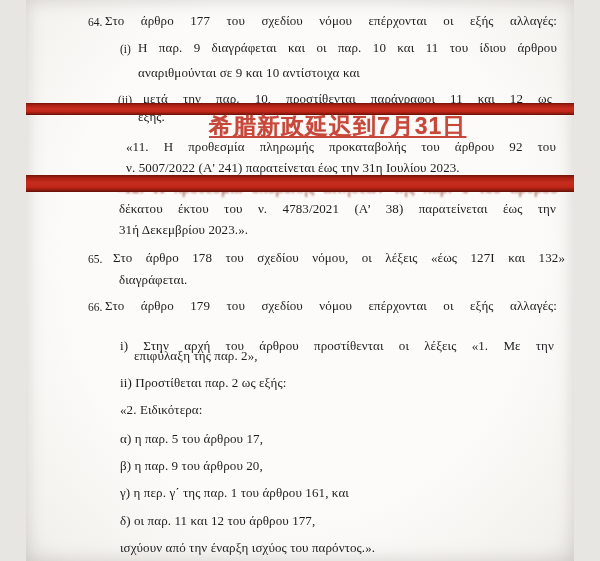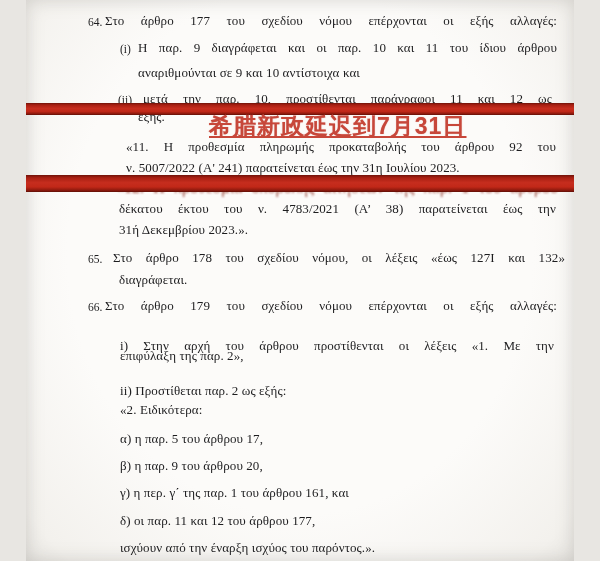--- a/index.html
+++ b/index.html
@@ -65,22 +65,22 @@
   <div class="line" style="left:93px;top:219px;text-align:center;">31ή Δεκεμβρίου 2023.».</div>
 
   <span class="marker" style="left:62px;top:252px;">65.</span>
   <div class="line just" style="left:87px;top:247px;width:452px;">Στο άρθρο 178 του σχεδίου νόμου, οι λέξεις «έως 127Ι και 132»</div>
   <div class="line" style="left:93px;top:269px;">διαγράφεται.</div>
 
   <span class="marker" style="left:62px;top:300px;">66.</span>
   <div class="line just" style="left:79px;top:295px;width:452px;">Στο άρθρο 179 του σχεδίου νόμου επέρχονται οι εξής αλλαγές:</div>
 
   <div class="line just" style="left:94px;top:335px;width:434px;">i) Στην αρχή του άρθρου προστίθενται οι λέξεις «1. Με την</div>
-  <div class="line" style="left:94px;top:345px;">επιφύλαξη της παρ. 2»,</div>
-  <div class="line" style="left:94px;top:372px;margin-top:8px;">ii) Προστίθεται παρ. 2 ως εξής:</div>
+  <div class="line" style="left:108px;top:345px;">επιφύλαξη της παρ. 2»,</div>
+  <div class="line" style="left:94px;top:372px;">ii) Προστίθεται παρ. 2 ως εξής:</div>
   <div class="line" style="left:94px;top:399px;">«2. Ειδικότερα:</div>
   <div class="line" style="left:94px;top:428px;">α) η παρ. 5 του άρθρου 17,</div>
   <div class="line" style="left:94px;top:455px;">β) η παρ. 9 του άρθρου 20,</div>
   <div class="line" style="left:94px;top:482px;">γ) η περ. γ΄ της παρ. 1 του άρθρου 161, και</div>
   <div class="line" style="left:94px;top:510px;">δ) οι παρ. 11 και 12 του άρθρου 177,</div>
   <div class="line" style="left:94px;top:537px;">ισχύουν από την έναρξη ισχύος του παρόντος.».</div>
 
 </div>
 
 </body></html>

